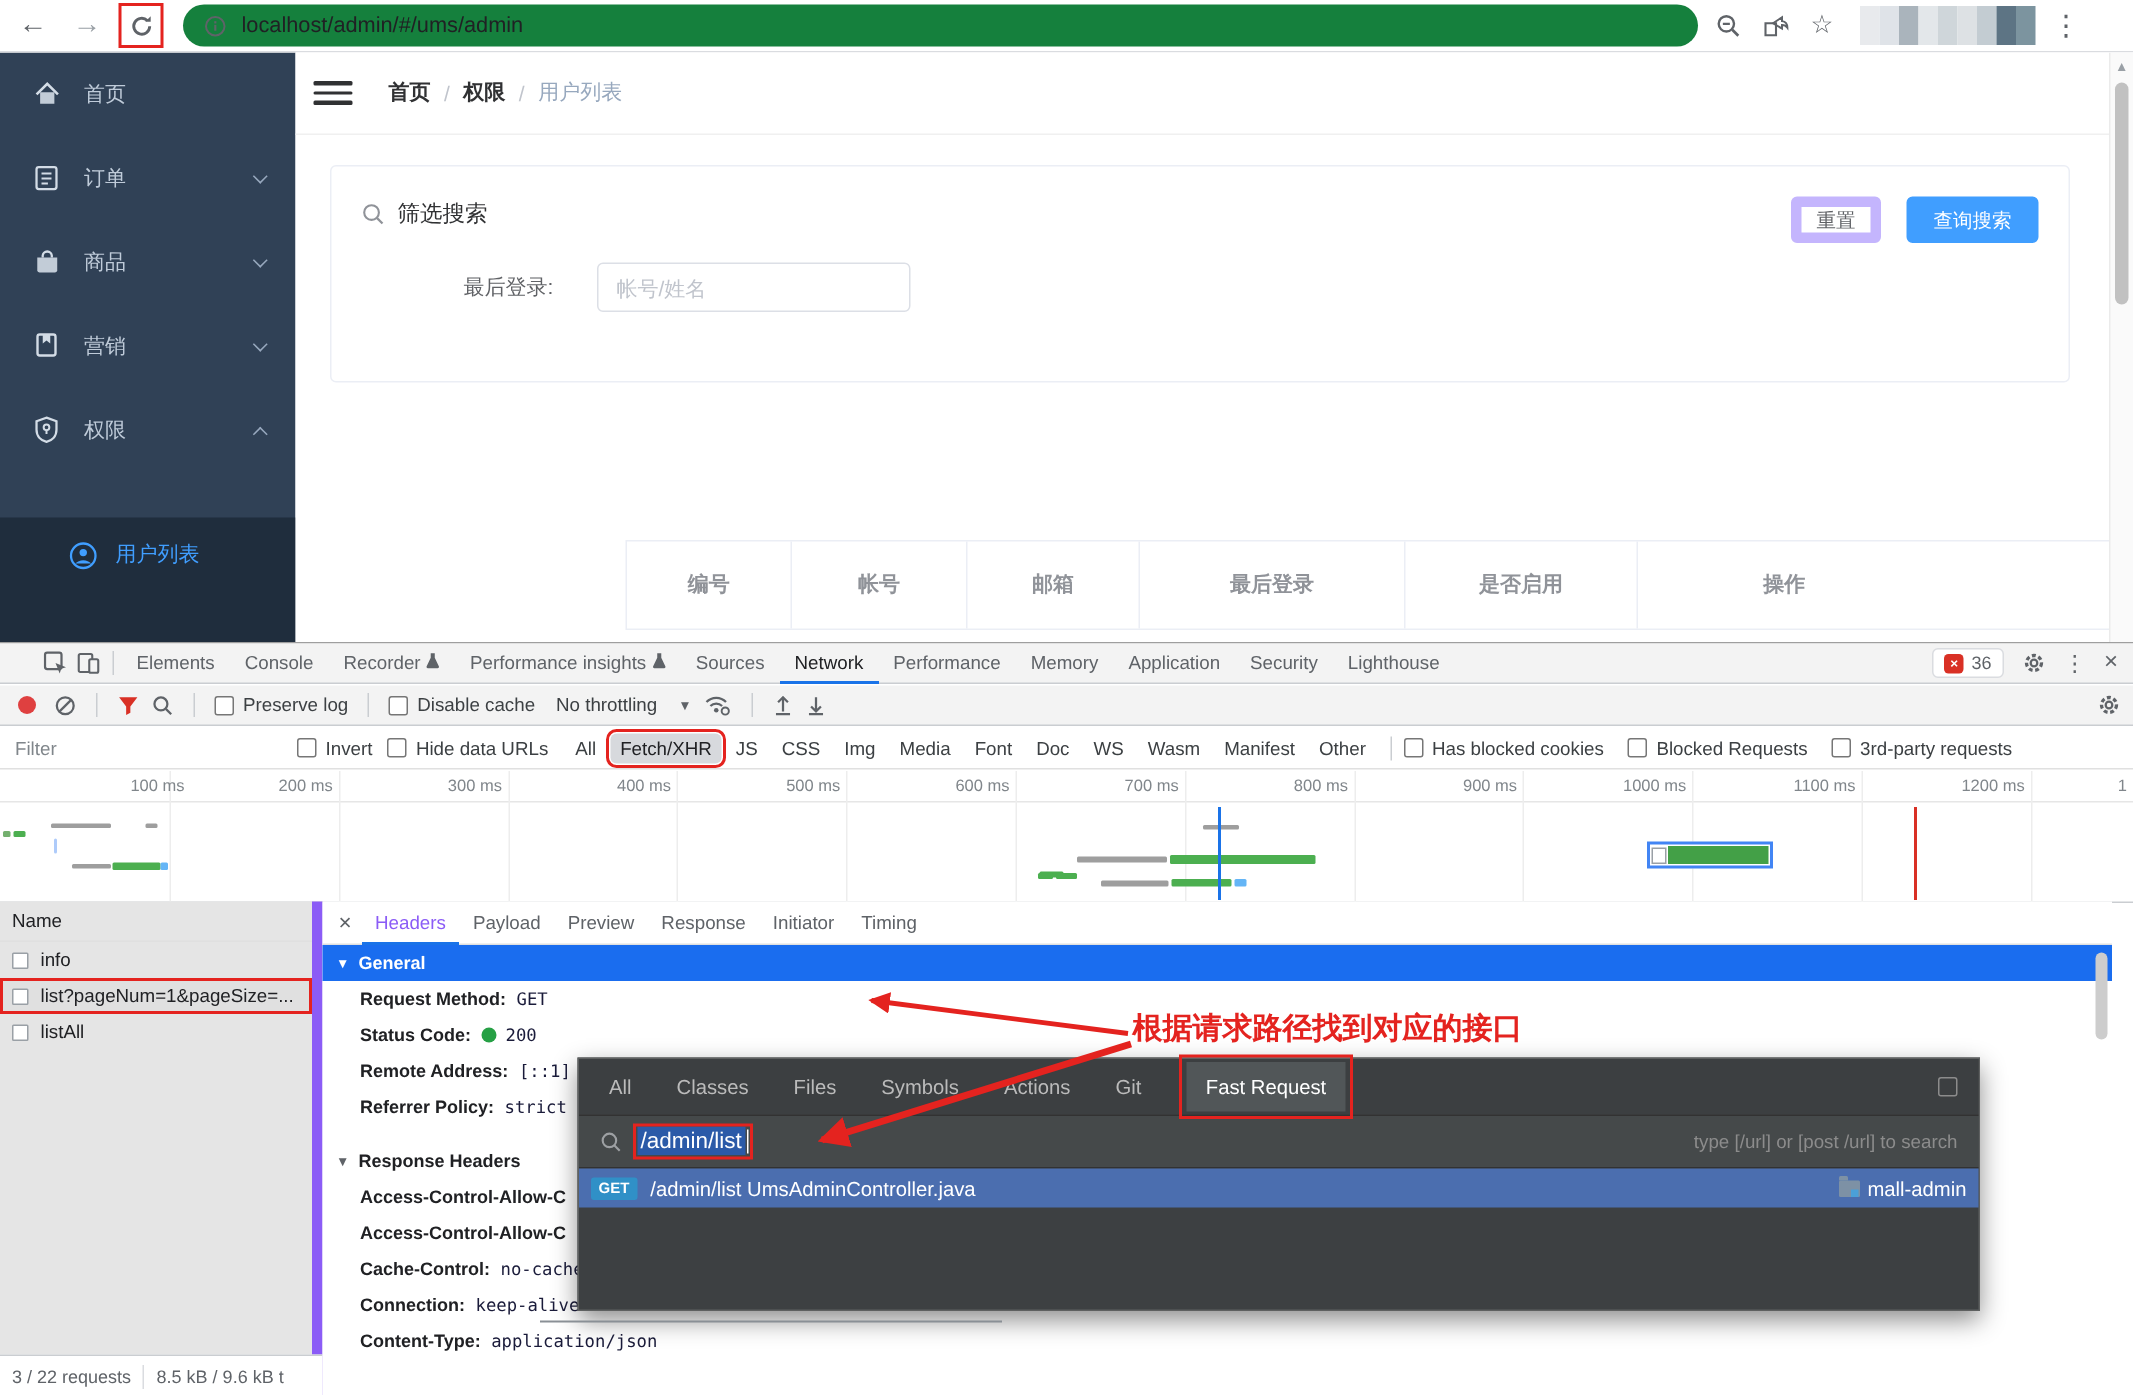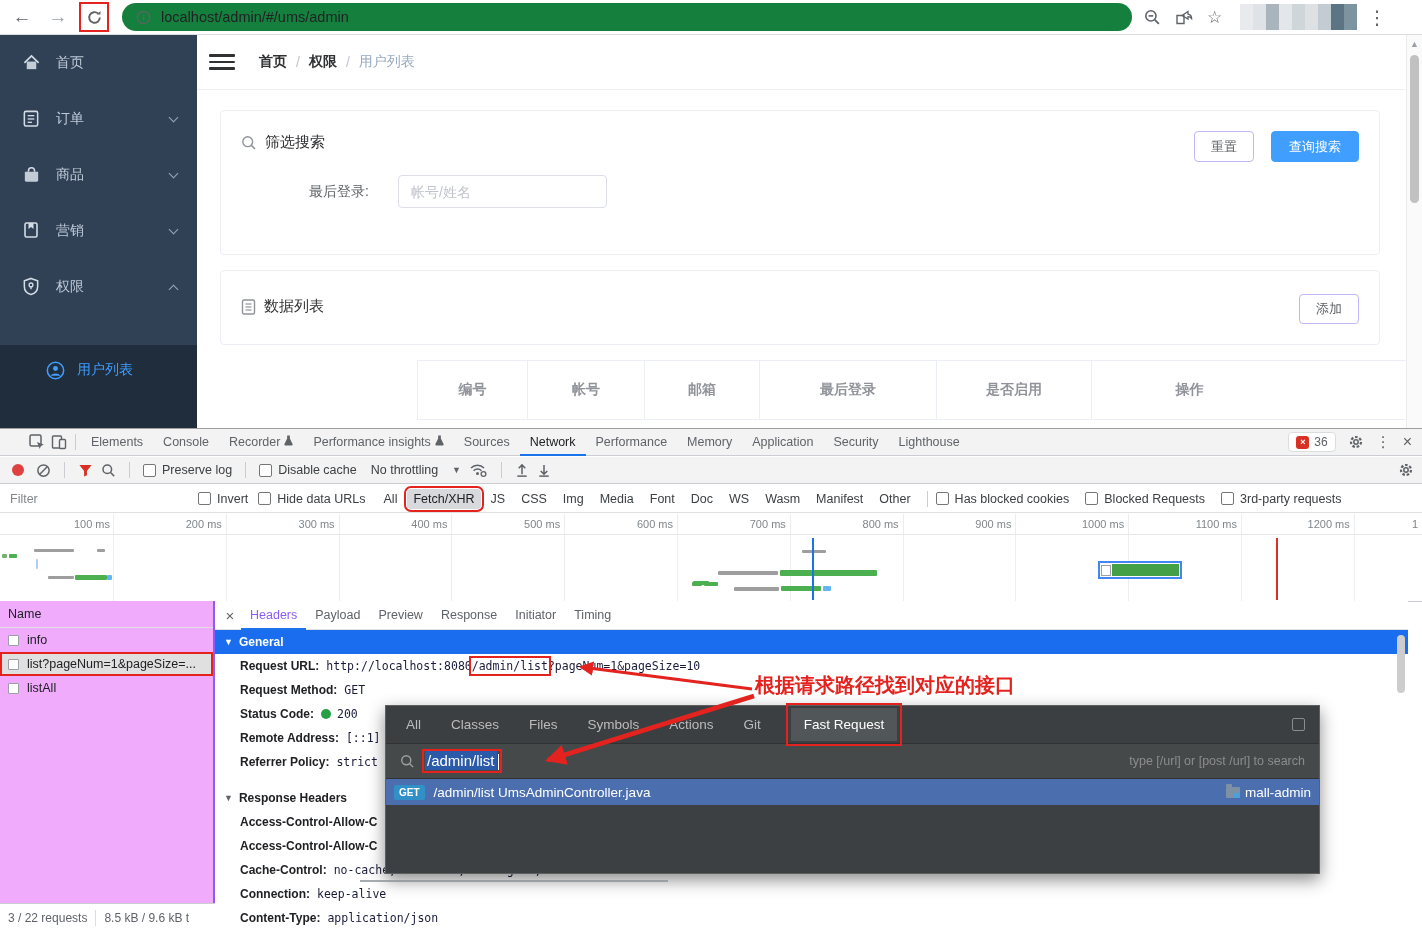--- a/index.html
+++ b/index.html
@@ -40,21 +40,21 @@
   .main { position:absolute; left:197px; top:0; width:1209px; height:393px; background:#fff; }
   .topbar { position:absolute; left:0; top:0; width:1209px; height:55px; border-bottom:1px solid #f0f0f0; display:flex; align-items:center; }
   .hamburger { margin-left:12px; width:26px; cursor:pointer; }
   .hamburger div { height:2.6px; background:#303133; margin:4.2px 0; border-radius:1px; }
   .crumb { margin-left:24px; font-size:14px; color:#303133; display:flex; gap:9px; align-items:center; }
   .crumb .sep { color:#c0c4cc; }
   .crumb .muted { color:#97a8be; }
   .crumb .strong { font-weight:700; color:#303133; }
   .card { position:absolute; left:23px; width:1160px; border:1px solid #ebeef5; border-radius:4px; background:#fff; }
   .card-title { display:flex; align-items:center; font-size:15px; color:#303133; }
-  .btn { border:1px solid #c4b5fd; background:#fff; border-radius:4px; font-size:13px; color:#606266; display:inline-flex; align-items:center; justify-content:center; cursor:pointer; font-family:inherit; }
+  .btn { border:7px solid #c4b5fd; background:#fff; border-radius:4px; font-size:13px; color:#606266; display:inline-flex; align-items:center; justify-content:center; cursor:pointer; font-family:inherit; }
   .btn.primary { background:#409eff; border-color:#409eff; color:#fff; }
   .search-input { position:absolute; left:177px; top:64px; width:209px; height:33px; border:1px solid #dcdfe6; border-radius:4px; font-size:14px; padding:0 12px; color:#606266; font-family:inherit; }
   .search-input::placeholder { color:#c0c4cc; }
   .table { position:absolute; left:220px; top:325px; width:1160px; }
   .thead { display:flex; border:1px solid #ebeef5; border-bottom:1px solid #ebeef5; height:60px; }
   .th { display:flex; align-items:center; justify-content:center; font-size:14px; font-weight:600; color:#909399; border-right:1px solid #ebeef5; }
   .th:last-child { border-right:none; }
   .page-scroll { position:absolute; left:1406px; top:0; width:16px; height:393px; background:#fafafa; border-left:1px solid #ebebeb; }
   .page-scroll .up { color:#9aa0a6; font-size:9px; text-align:center; padding-top:4px; }
   .page-scroll .thumb { position:absolute; left:3px; top:20px; width:9px; height:148px; background:#c1c1c1; border-radius:5px; }
@@ -81,21 +81,21 @@
   .chip.on { background:#d7d9dd; color:#202124; }
   .dt-timeline { position:absolute; left:0; top:85px; width:1422px; height:88px; background:#fff; border-bottom:1px solid #cacdd1; overflow:hidden; }
   .tl-strip { position:absolute; left:0; top:0; width:1422px; height:21px; border-bottom:1px solid #e6e6e6; }
   .tl-label { position:absolute; top:4px; font-size:11px; color:#80868b; transform:translateX(-100%); padding-right:4px; white-space:nowrap; }
   .tl-grid { position:absolute; top:0; width:1px; height:88px; background:#ededed; }
   .tl-bar { position:absolute; border-radius:1px; }
   .sel-bar { position:absolute; left:1098px; top:560px; width:84px; height:18px; border:2px solid #4285f4; background:#fff; display:flex; align-items:center; padding:1px; }
   .sel-bar .sq { width:10px; height:11px; background:#fff; border:1px solid #9aa0a6; }
   .sel-bar .fill { flex:1; height:12px; background:#43a047; margin-left:1px; }
 
-  .req-panel { position:absolute; left:0; top:172px; width:215px; height:330px; border-right:2px solid #8b5cf6; background:#f0abfc; }
+  .req-panel { position:absolute; left:0; top:172px; width:215px; height:330px; border-right:7px solid #8b5cf6; background:#e5e5e5; }
   .req-head { height:27px; border-bottom:1px solid #e0e0e0; display:flex; align-items:center; padding-left:8px; font-size:12.5px; color:#202124; }
   .req-row { height:24px; display:flex; align-items:center; padding-left:8px; gap:8px; font-size:12.5px; color:#202124; cursor:pointer; white-space:nowrap; overflow:hidden; }
   .req-row.sel { background:#e0e0e0; }
   .req-row .fico { width:11px; height:11px; border:1.4px solid #9aa0a6; border-radius:1px; flex:0 0 auto; background:#fff; }
   .req-status { position:absolute; left:0; bottom:0; width:215px; height:28px; border-top:1px solid #cacdd1; display:flex; align-items:center; font-size:12px; color:#5f6368; background:#fff; }
   .req-status .seg { padding:0 8px; white-space:nowrap; }
   .req-status .sdiv { width:1px; height:16px; background:#dadce0; }
 
   .detail { position:absolute; left:215px; top:172px; width:1193px; height:330px; background:#fff; }
   .detail-tabs { height:29px; border-bottom:1px solid #e0e0e0; display:flex; align-items:center; padding-left:4px; }
@@ -262,32 +262,20 @@
             <line x1="10.4" y1="10.4" x2="14" y2="14" stroke="#909399" stroke-width="1.5"></line>
           </svg>
         <span>筛选搜索</span>
       </div>
       <button class="btn" style="position:absolute; right:125px; top:20px; width:60px; height:31px;">重置</button>
       <button class="btn primary" style="position:absolute; right:20px; top:20px; width:88px; height:31px;">查询搜索</button>
       <div style="position:absolute; left:88px; top:72px; font-size:14px; color:#606266;">最后登录:</div>
       <input class="search-input" placeholder="帐号/姓名" style="">
     </div>
 
-    <div class="card" style="top:235px; height:75px;">
-      <div class="card-title" style="position:absolute; left:20px; top:26px; gap:8px;">
-        <svg width="15" height="16" viewBox="0 0 14 16">
-            <rect x="1" y="1" width="12" height="14" rx="1.5" fill="none" stroke="#909399" stroke-width="1.4"></rect>
-            <line x1="4" y1="5" x2="10" y2="5" stroke="#909399" stroke-width="1.2"></line>
-            <line x1="4" y1="8" x2="10" y2="8" stroke="#909399" stroke-width="1.2"></line>
-            <line x1="4" y1="11" x2="10" y2="11" stroke="#909399" stroke-width="1.2"></line>
-          </svg>
-        <span>数据列表</span>
-      </div>
-      <button class="btn" style="position:absolute; right:20px; top:23px; width:60px; height:30px;">添加</button>
-    </div>
 
     <div class="table">
       <div class="thead">
           <div class="th" style="width: 110px;">编号</div>
           <div class="th" style="width: 117px;">帐号</div>
           <div class="th" style="width: 115px;">邮箱</div>
           <div class="th" style="width: 177px;">最后登录</div>
           <div class="th" style="width: 155px;">是否启用</div>
           <div class="th" style="width: 195px;">操作</div>
         </div>
@@ -457,21 +445,21 @@
           <div class="box"></div>
           <span>3rd-party requests</span>
         </div>
       </div>
   </div>
 
   <div class="dt-timeline">
     <div class="tl-strip"></div>
     <div>
         <div class="tl-grid" style="left: 113px;"></div>
-        <div class="tl-label" style="left: 114px;">100 ms</div>
+        <div class="tl-label" style="left: 127px;">100 ms</div>
         <div class="tl-grid" style="left: 225.8px;"></div>
         <div class="tl-label" style="left: 225.8px;">200 ms</div>
         <div class="tl-grid" style="left: 338.6px;"></div>
         <div class="tl-label" style="left: 338.6px;">300 ms</div>
         <div class="tl-grid" style="left: 451.4px;"></div>
         <div class="tl-label" style="left: 451.4px;">400 ms</div>
         <div class="tl-grid" style="left: 564.2px;"></div>
         <div class="tl-label" style="left: 564.2px;">500 ms</div>
         <div class="tl-grid" style="left: 677px;"></div>
         <div class="tl-label" style="left: 677px;">600 ms</div>
@@ -548,24 +536,20 @@
           <div class="detail-tab">Initiator</div>
           <div class="detail-tab">Timing</div>
         </div>
     </div>
     <div class="gen-bar">
       <span class="tri" style="color:#fff;">▼</span>
       <span>General</span>
     </div>
     <div>
         <div class="kv">
-          <span class="k">Request URL:</span>
-          <span class="v mono"><span>http://localhost:8080</span><span class="red-outline">/admin/list</span><span>?pageNum=1&amp;pageSize=10</span></span>
-        </div>
-        <div class="kv">
           <span class="k">Request Method:</span>
           <span class="v mono">GET</span>
         </div>
         <div class="kv">
           <span class="k">Status Code:</span>
           <span class="dot"></span>
           <span class="v mono">200</span>
         </div>
         <div class="kv">
           <span class="k">Remote Address:</span>

